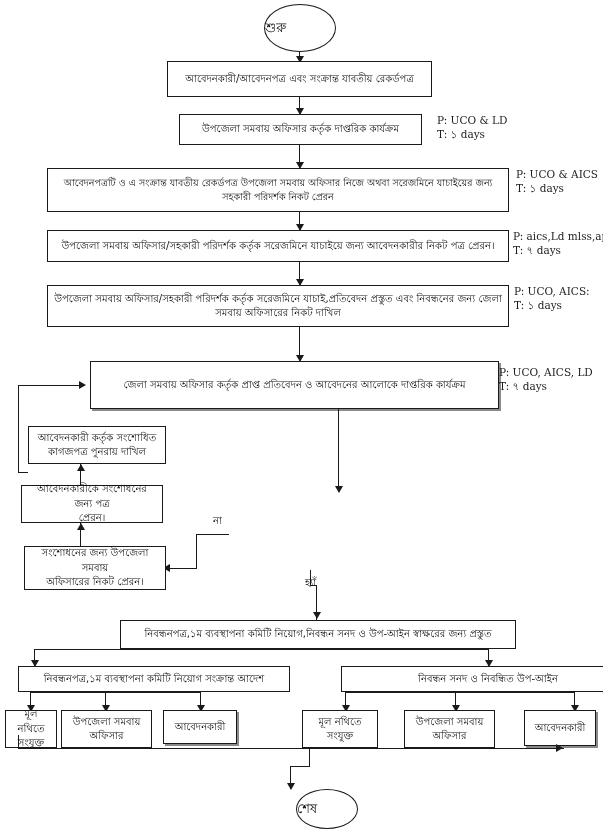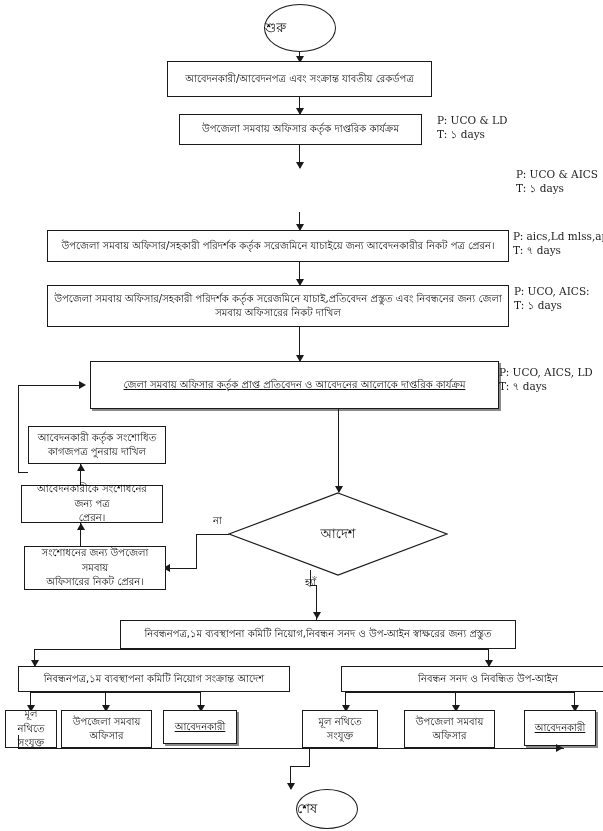--- a/index.html
+++ b/index.html
@@ -24,21 +24,20 @@
     align-items:center;
     justify-content:center;
     text-align:center;
     color:#111;
     font-family:"DejaVu Sans","Liberation Sans",sans-serif;
     line-height:1.45;
     padding:6px 6px;
   }
   .box.shadow{
     box-shadow:2px 2px 0 0 #8a8a8a;
-    text-decoration:underline;
   }
   .oval{
     position:absolute;
     box-sizing:border-box;
     border:1px solid #1a1a1a;
     border-radius:50%;
     background:#fff;
     display:flex;
     align-items:center;
     justify-content:flex-start;
@@ -126,20 +125,24 @@
   <div class="box t10" style="left:179px;top:114px;width:243px;height:31px;">
     <span>উপজেলা সমবায় অফিসার কর্তৃক দাপ্তরিক কার্যক্রম</span>
   </div>
   <div class="ann" style="left:437px;top:114px;">
     <div>P: UCO &amp; LD</div>
     <div>T: ১ days</div>
   </div>
   <div class="vline" style="left:299px;top:145px;height:23px;"></div>
   <div class="arrow-d" style="left:296px;top:162px;"></div>
 
+  <div class="box t95" style="left:47px;top:168px;width:462px;height:44px;flex-direction:column;">
+    <span>আবেদনপত্রটি ও এ সংক্রান্ত যাবতীয় রেকর্ডপত্র উপজেলা সমবায় অফিসার নিজে অথবা সরেজমিনে যাচাইয়ের জন্য</span>
+    <span>সহকারী পরিদর্শক নিকট প্রেরন</span>
+  </div>
   <div class="ann" style="left:516px;top:168px;">
     <div>P: UCO &amp; AICS</div>
     <div>T: ১ days</div>
   </div>
   <div class="vline" style="left:299px;top:212px;height:18px;"></div>
   <div class="arrow-d" style="left:296px;top:224px;"></div>
 
   <div class="box t9" style="left:47px;top:230px;width:462px;height:32px;">
     <span>উপজেলা সমবায় অফিসার/সহকারী পরিদর্শক কর্তৃক সরেজমিনে যাচাইয়ে জন্য আবেদনকারীর নিকট পত্র প্রেরন।</span>
   </div>
@@ -170,26 +173,20 @@
   </div>
 
   <div class="vline" style="left:338px;top:409px;height:83px;"></div>
   <div class="arrow-d" style="left:335px;top:486px;"></div>
 
   <div class="vline" style="left:18px;top:385px;height:88px;"></div>
   <div class="hline" style="left:18px;top:385px;width:62px;"></div>
   <div class="arrow-r" style="left:79px;top:381px;"></div>
   <div class="hline" style="left:18px;top:472px;width:10px;"></div>
 
-  <div class="diamond-wrap" style="left:228px;top:492px;width:220px;height:84px;">
-    <svg width="220" height="84" viewBox="0 0 220 84">
-      <polygon points="110,1 219,42 110,83 1,42" fill="#ffffff" stroke="#1a1a1a" stroke-width="1.2"></polygon>
-    </svg>
-    <div class="diamond-label">আদেশ</div>
-  </div>
 
   <div class="hline" style="left:196px;top:534px;width:33px;"></div>
   <div class="vline" style="left:196px;top:534px;height:34px;"></div>
   <div class="hline" style="left:166px;top:568px;width:31px;"></div>
   <div class="arrow-l" style="left:163px;top:564px;"></div>
   <div class="edge-label" style="left:213px;top:513px;">না</div>
 
   <div class="vline" style="left:310px;top:570px;height:15px;"></div>
   <div class="hline" style="left:310px;top:585px;width:6px;"></div>
   <div class="vline" style="left:316px;top:585px;height:35px;"></div>

